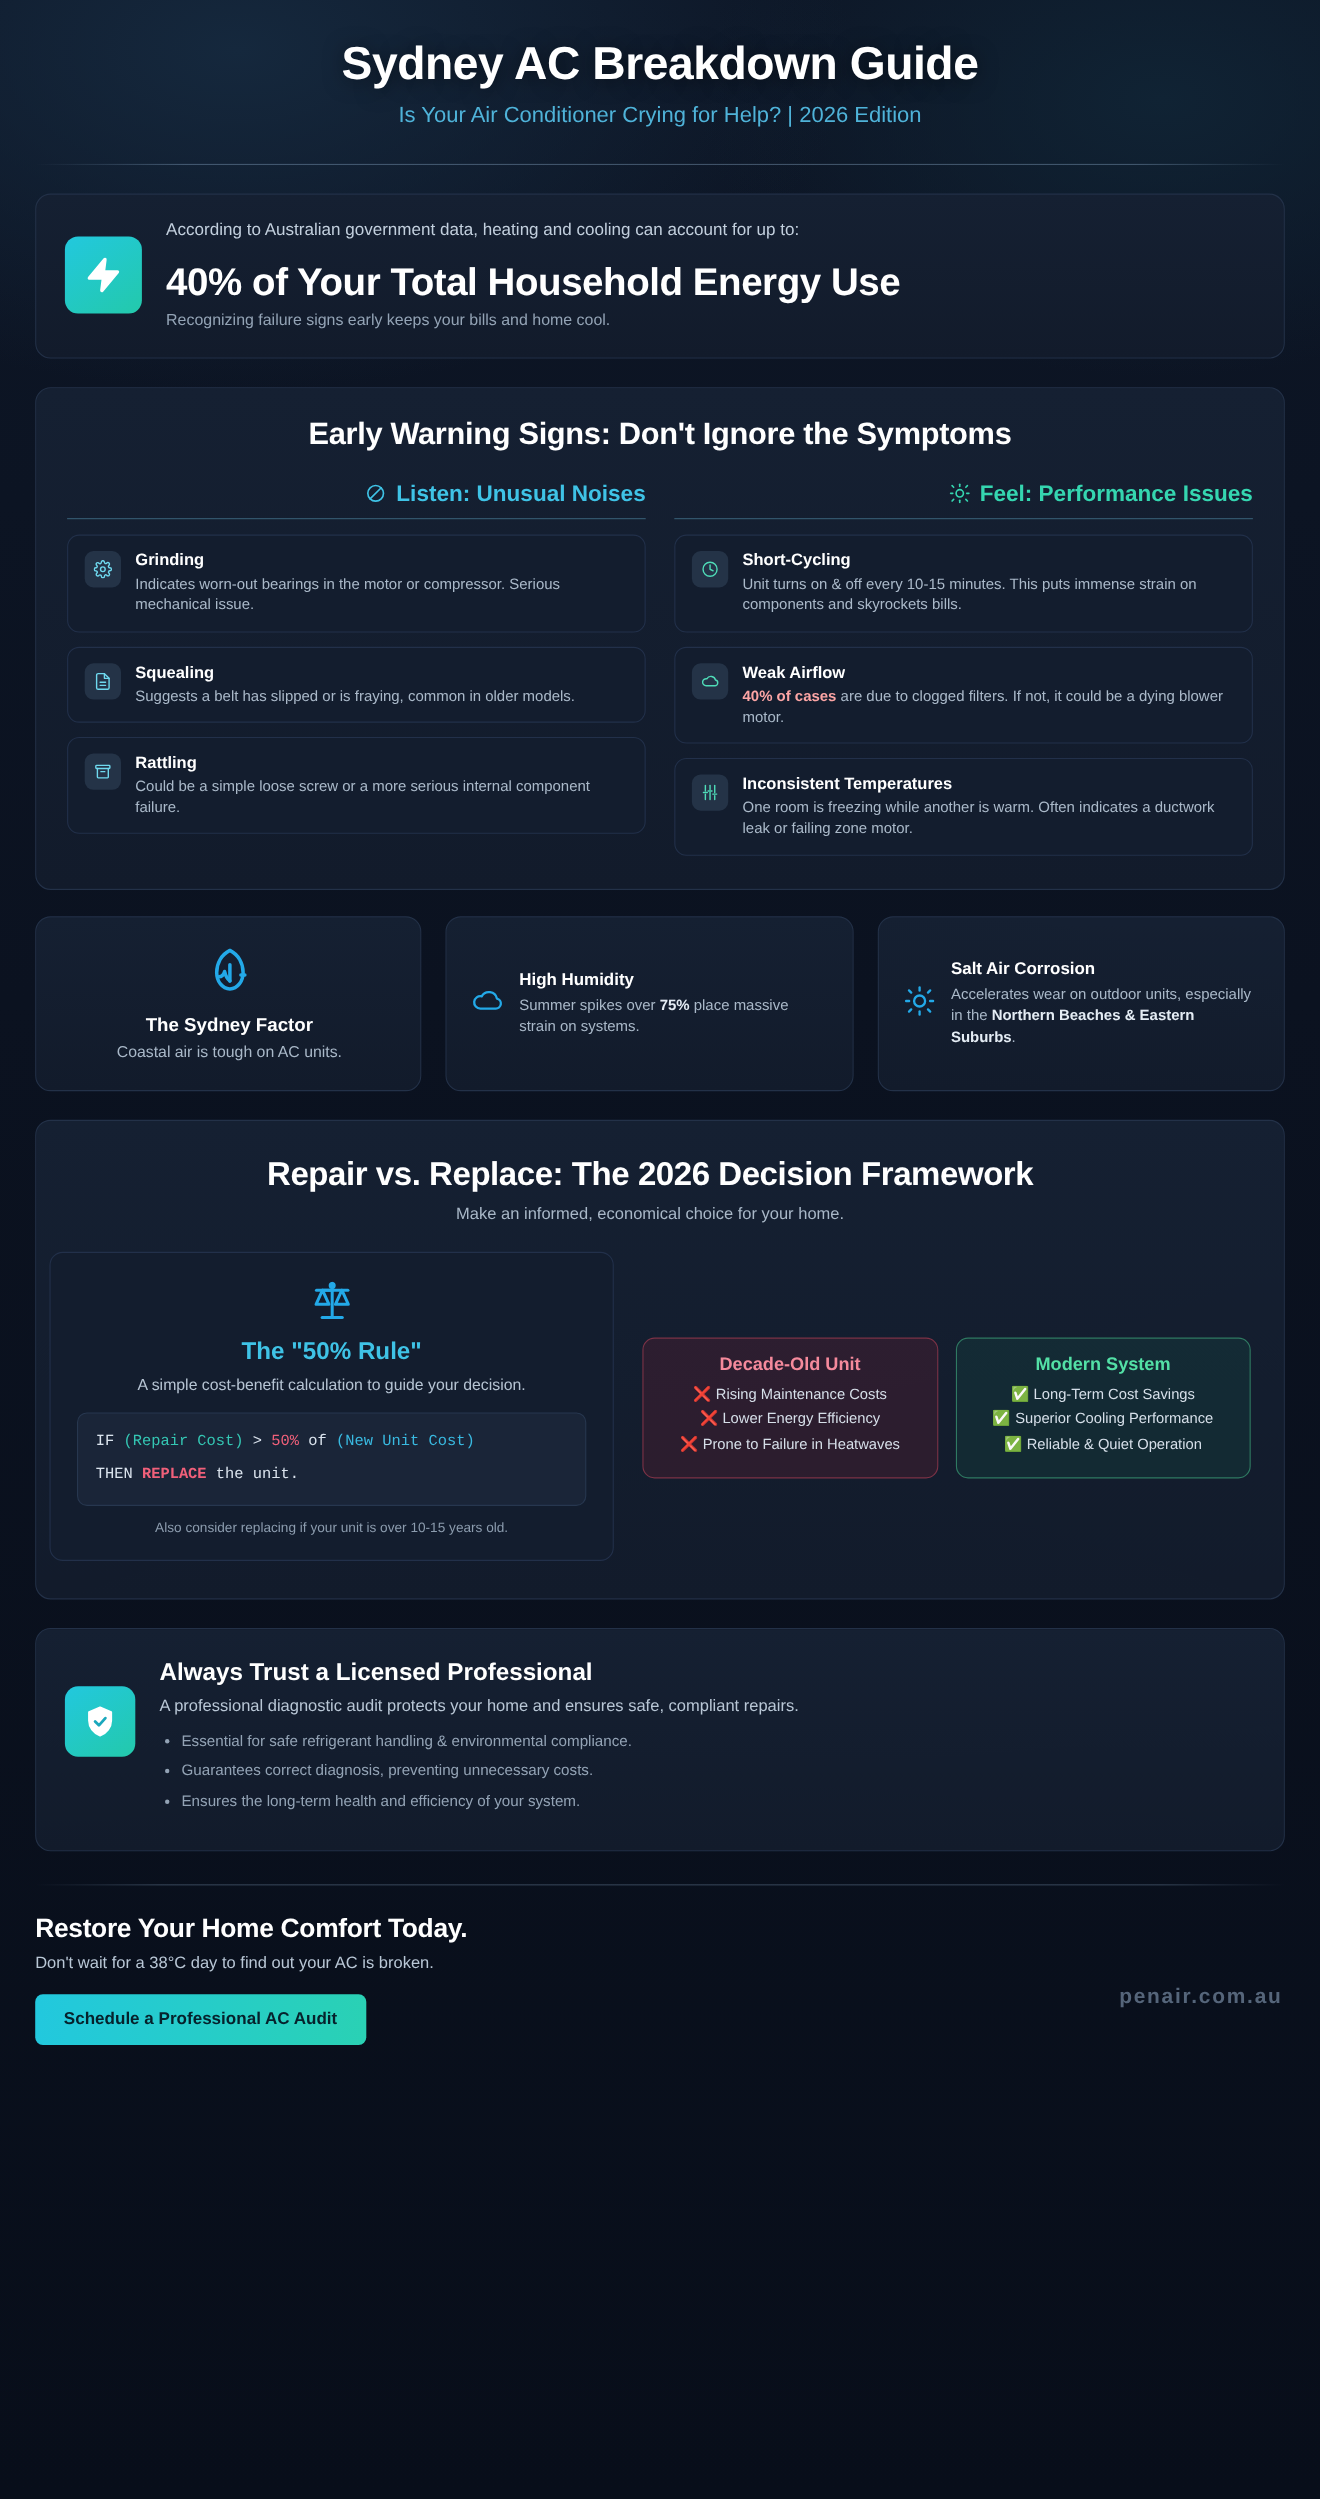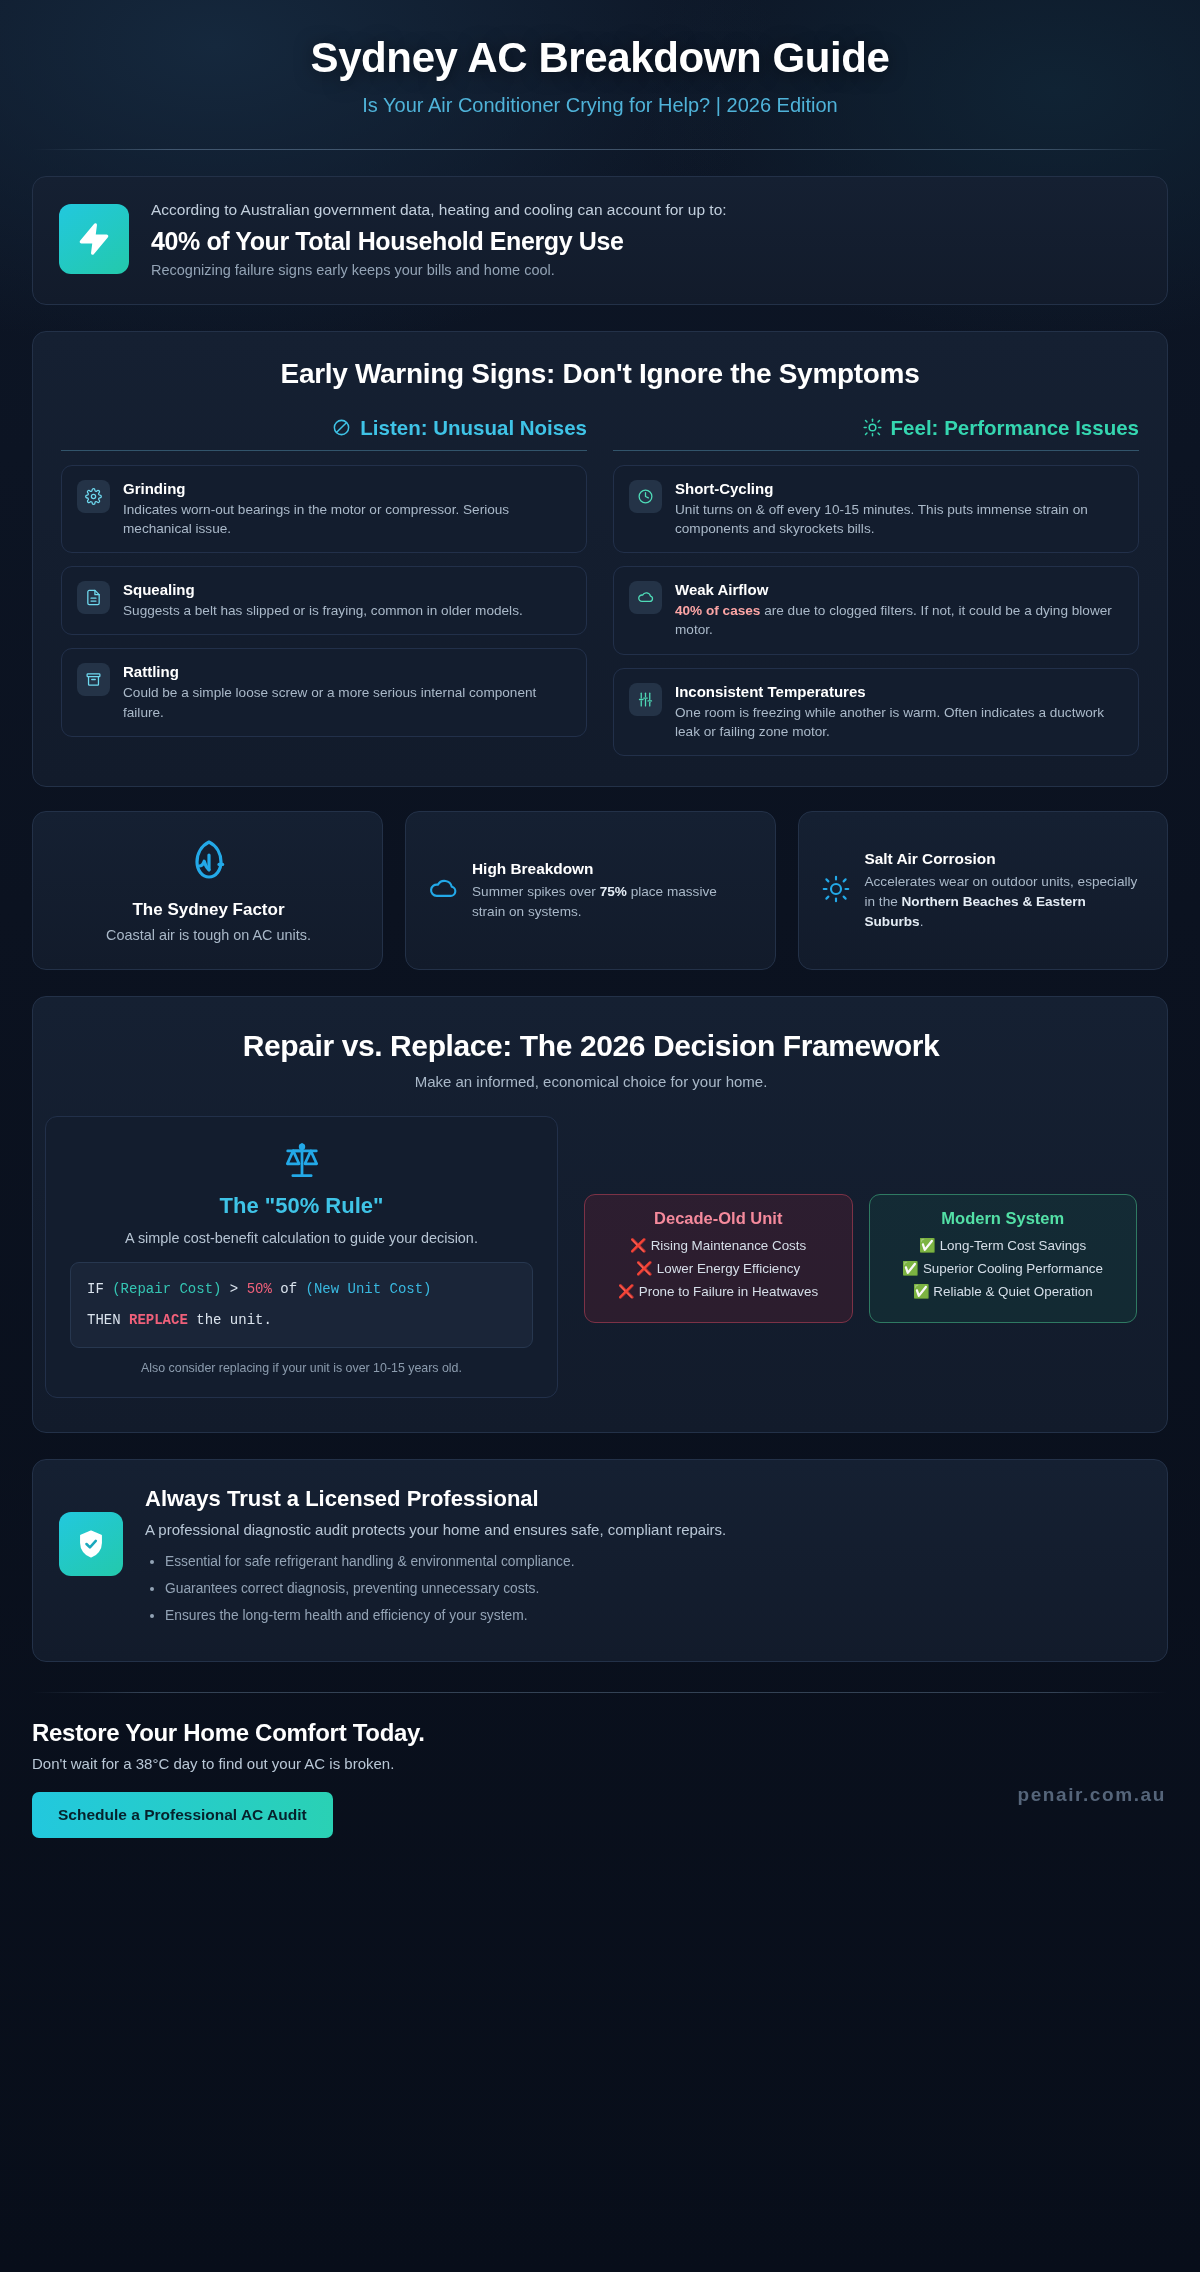--- a/index.html
+++ b/index.html
@@ -59,22 +59,22 @@
   .stat-icon {
     flex: 0 0 auto;
     width: 70px; height: 70px;
     border-radius: 12px;
     background: linear-gradient(145deg, #22c8de 0%, #23c9ab 100%);
     display: flex; align-items: center; justify-content: center;
   }
   .stat-body { flex: 1 1 auto; }
   .stat-kicker { font-size: 15.5px; color: #c2cfdd; margin-bottom: 2px; }
   .stat-big {
-    font-size: 25px; font-weight: bold; color: #ffffff;
-    line-height: 1.14; letter-spacing: -0.4px; margin: 8px 0 6px 0;
+    font-size: 35px; font-weight: bold; color: #ffffff;
+    line-height: 1.14; letter-spacing: -0.4px; margin: 18px 0 6px 0;
   }
   .stat-note { font-size: 14.5px; color: #93a3b5; }
 
   
   .signs {
     margin-top: 26px;
     padding: 26px 28px 30px 28px;
   }
   .signs h2 {
     text-align: center; color: #fff;
@@ -397,21 +397,21 @@
       <div class="d">Coastal air is tough on AC units.</div>
     </div>
 
     <div class="card syd-item">
       <div class="mini-ic">
         <svg width="30" height="30" viewBox="0 0 24 24" fill="none" stroke="#23a9e8" stroke-width="1.7" stroke-linecap="round" stroke-linejoin="round">
             <path d="M18 17.5H7a4.5 4.5 0 1 1 .9-8.9A6 6 0 0 1 19 10.2a3.7 3.7 0 0 1-1 7.3z"></path>
           </svg>
       </div>
       <div>
-        <div class="t">High Breakdown</div>
+        <div class="t">High Humidity</div>
         <div class="d"><span>Summer spikes over </span><b>75%</b><span> place massive strain on systems.</span></div>
       </div>
     </div>
 
     <div class="card syd-item">
       <div class="mini-ic">
         <svg width="30" height="30" viewBox="0 0 24 24" fill="none" stroke="#23a9e8" stroke-width="1.7" stroke-linecap="round">
             <circle cx="12" cy="12" r="4"></circle>
             <line x1="12" y1="2.2" x2="12" y2="4.4"></line>
             <line x1="12" y1="19.6" x2="12" y2="21.8"></line>

